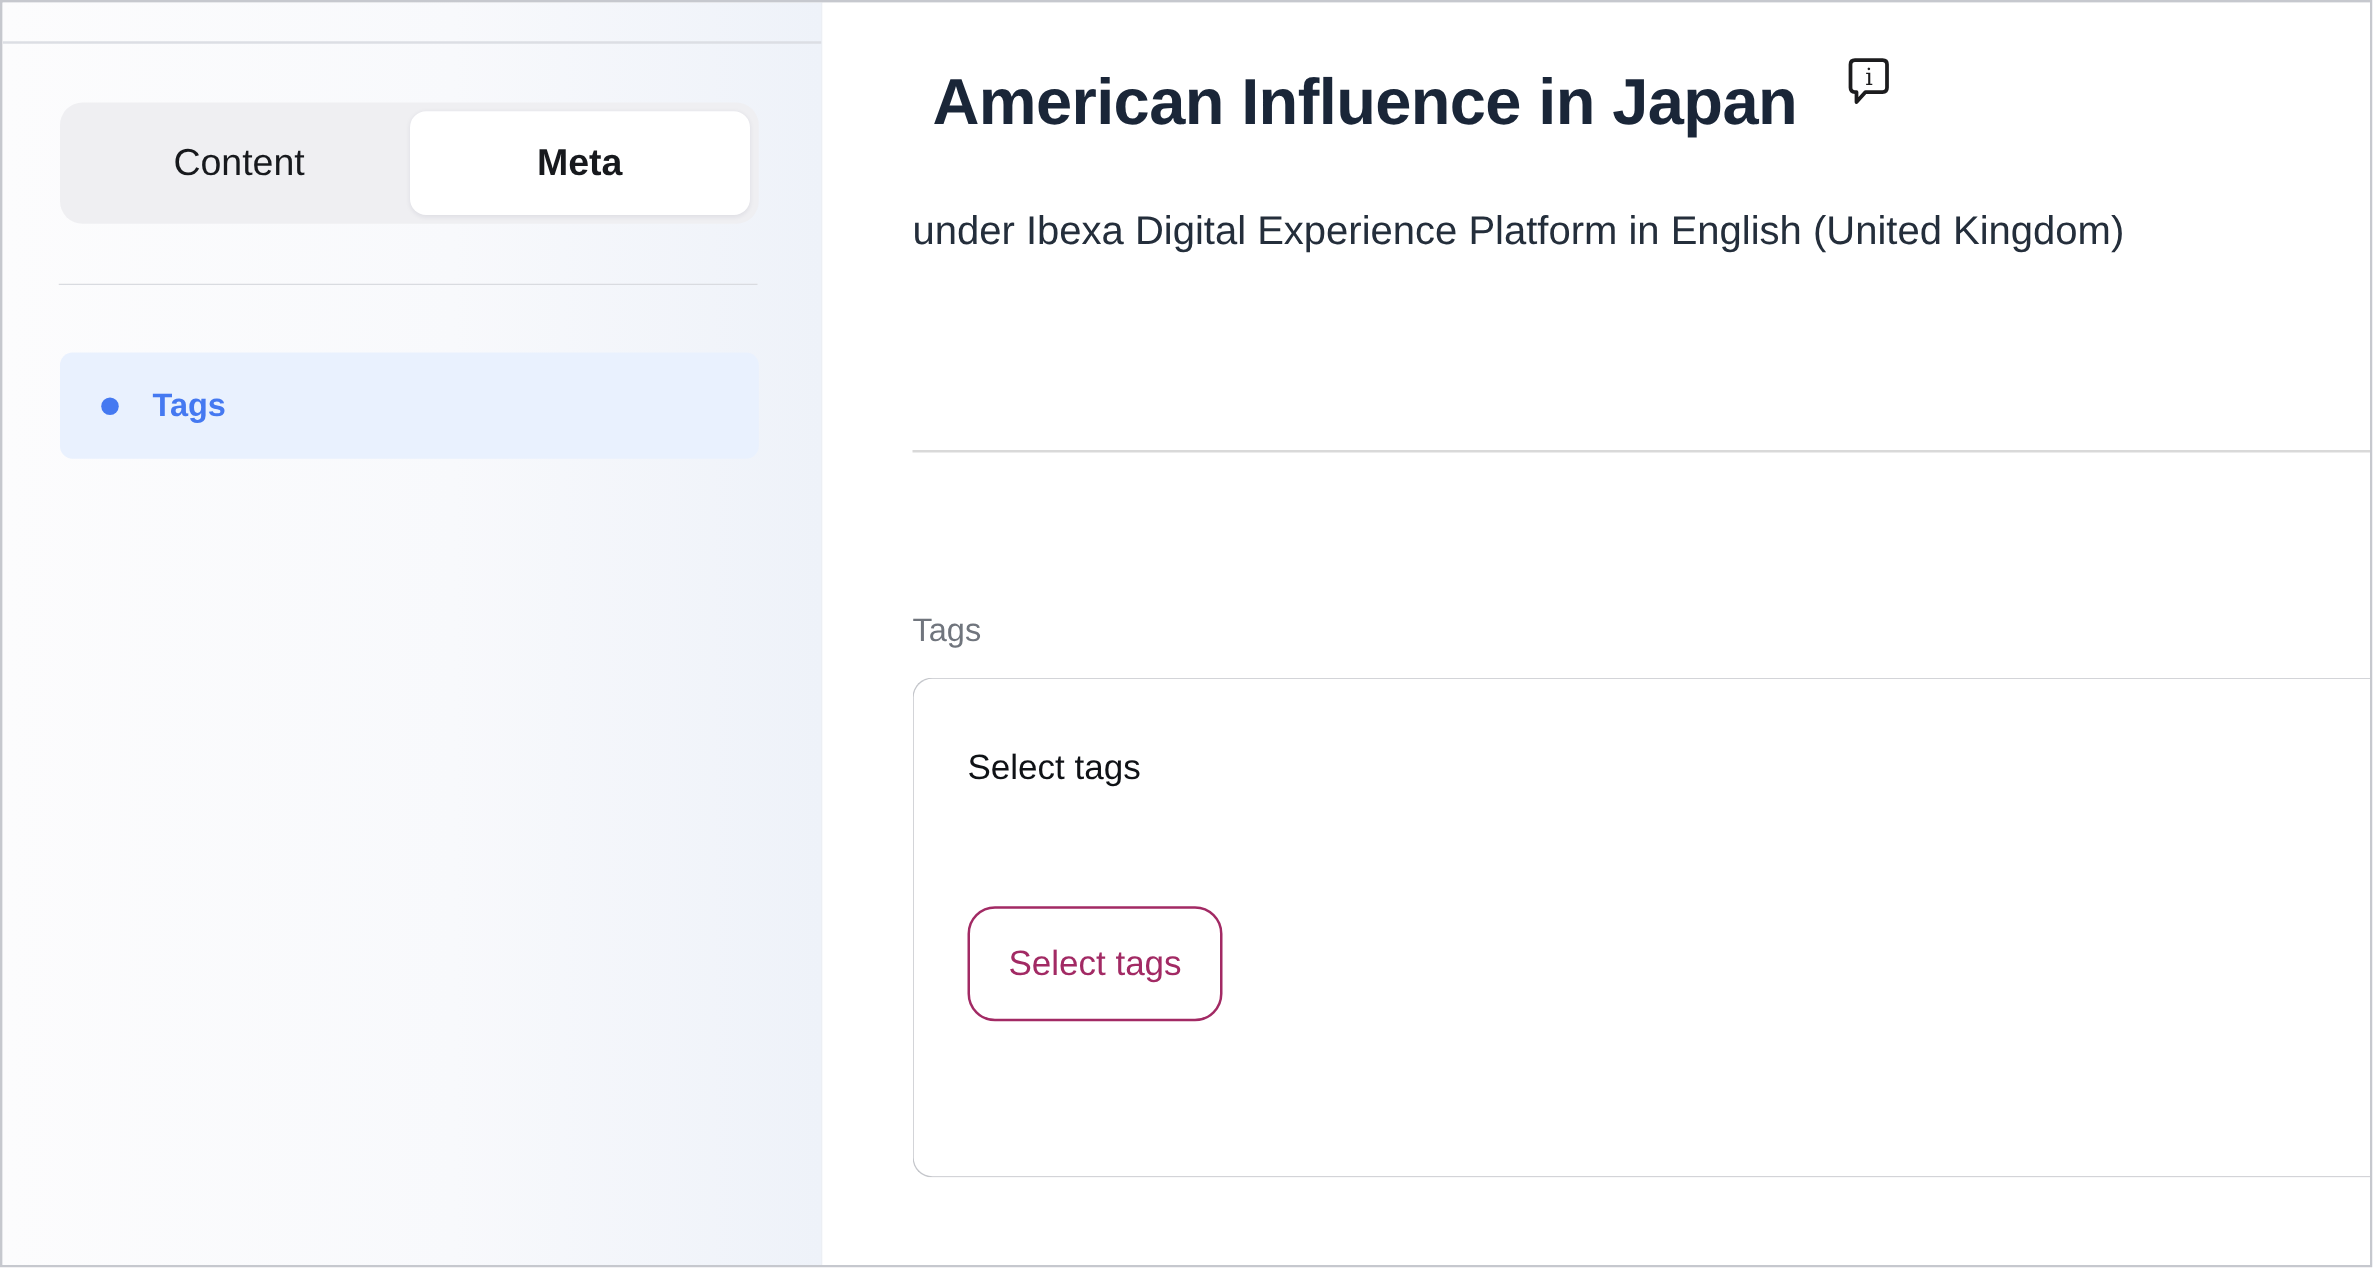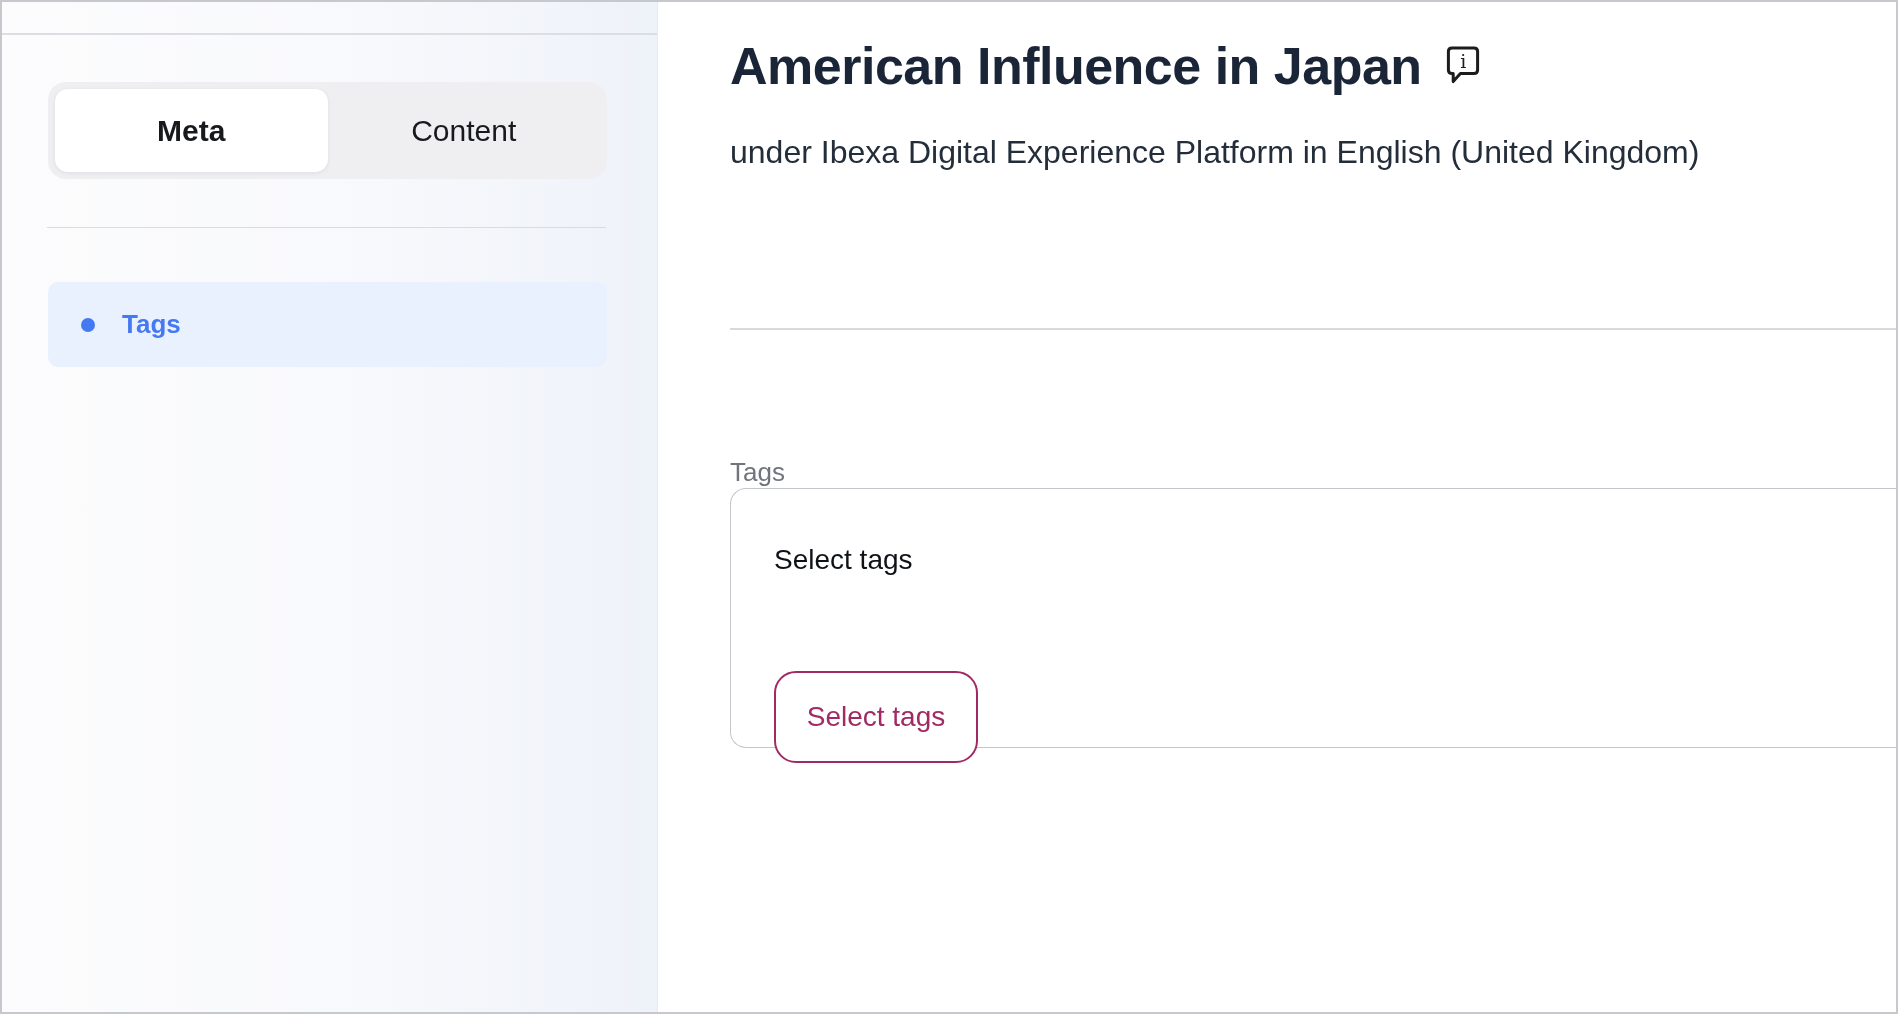--- a/index.html
+++ b/index.html
@@ -38,33 +38,33 @@
     display:flex; align-items:center; padding-left:33px; gap:27px; cursor:pointer;
   }
   .dot { width:14px; height:14px; border-radius:50%; background:var(--accent-blue,#4579f1); flex:0 0 14px; }
   .nav-label { font-size:26px; font-weight:700; color:var(--accent-blue,#4579f1); }
 
   
   .main { flex:1 1 auto; min-width:0; box-sizing:border-box; padding:38px 0 0 72px; background:#fff; }
 
   .title-row { display:flex; align-items:flex-start; }
   .page-title {
-    margin:0; font-size:52px; line-height:1; font-weight:800;
+    margin:16px; font-size:52px; line-height:1; font-weight:800;
     color:var(--title,#1a2638); letter-spacing:-0.5px; white-space:nowrap;
   }
   .info-icon { margin:6px 0 0 24px; display:inline-block; }
 
   .subtitle { margin:40px 0 12px 0; font-size:32px; line-height:1.25; color:var(--text,#242e3b); white-space:nowrap; }
 
   .main-divider { border:none; border-top:2px solid var(--divider,#d9d9d9); margin:156px 0 0 0; }
 
   .group-label { margin:128px 0 0 0; font-size:26px; line-height:1.15; color:var(--muted,#70757d); }
 
   .field-card {
-    height:260px; box-sizing:border-box;
+    margin-top:22px; height:400px; box-sizing:border-box;
     border:1px solid #c4c6cb; border-right:none; border-radius:16px 0 0 16px;
     padding:55px 0 0 43px; background:#fff;
   }
   .field-label { font-size:28px; line-height:1.15; color:#0f1216; }
 
   .select-tags-btn {
     display:block; margin-top:95px; width:204px; height:92px; box-sizing:border-box;
     border:2px solid var(--brand-magenta,#a22a64); border-radius:22px;
     background:#fff; color:var(--brand-magenta,#a22a64);
     font-family:inherit; font-size:28px; cursor:pointer;
@@ -72,22 +72,22 @@
 </style>
 </head>
 <body>
 
 <div class="frame">
 
   <aside class="sidebar">
     <div class="sidebar-top"></div>
 
     <div class="switcher">
+      <button class="seg">Content</button>
       <button class="seg active">Meta</button>
-      <button class="seg">Content</button>
     </div>
 
     <hr class="sidebar-divider">
 
     <div class="nav-item">
       <span class="dot"></span>
       <span class="nav-label">Tags</span>
     </div>
   </aside>
 

